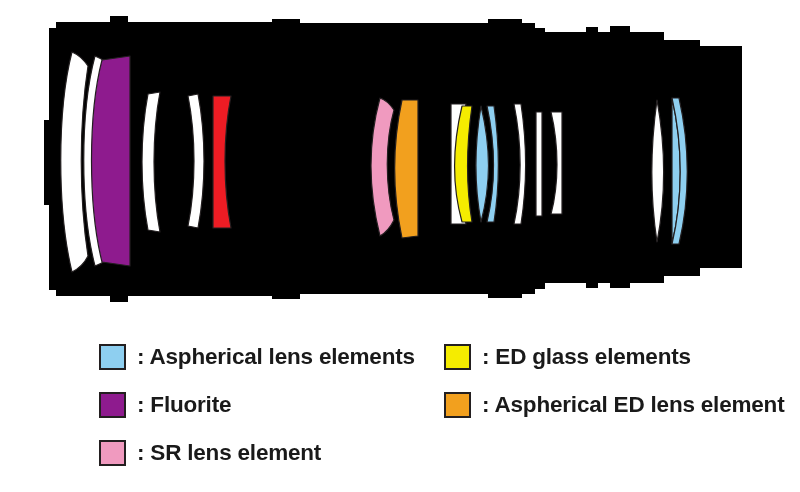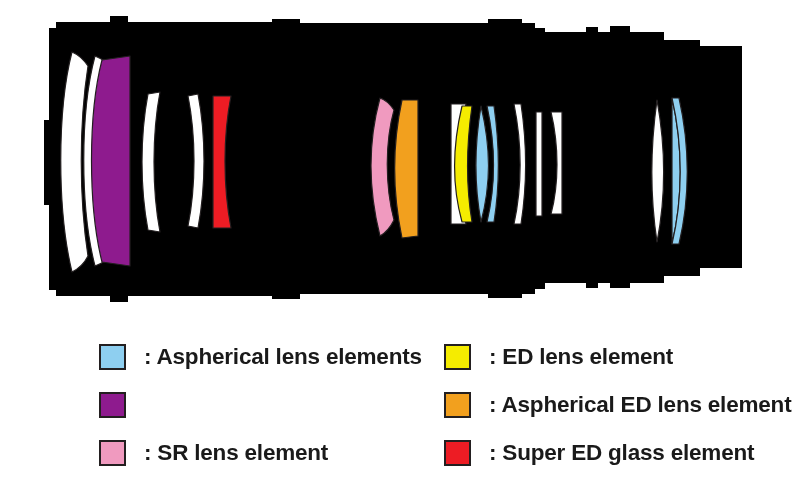--- a/index.html
+++ b/index.html
@@ -56,21 +56,21 @@
     border: 2px solid #231f20;
     box-sizing: border-box;
     flex: 0 0 auto;
   }
   .legend-label {
     font-size: 22.5px;
     font-weight: bold;
     color: #1a1a1a;
     letter-spacing: -0.2px;
     white-space: nowrap;
-    margin-left: 18px;
+    margin-left: 11px;
     line-height: 1;
   }
 </style>
 </head>
 <body>
 
 <div id="lens-diagram-wrap">
   <svg id="lens-diagram-svg" viewBox="0 0 800 325" xmlns="http://www.w3.org/2000/svg">
 
     <rect x="0" y="0" width="800" height="325" fill="#ffffff"></rect>
@@ -149,38 +149,35 @@
 
 <div id="legend">
 
   <div class="legend-row">
     <div class="legend-entry col-left">
       <span class="swatch" style="background:#8ECFF0"></span>
       <span class="legend-label">: Aspherical lens elements</span>
     </div>
     <div class="legend-entry">
       <span class="swatch" style="background:#F5EC00"></span>
-      <span class="legend-label">: ED lens element</span>
+      <span class="legend-label">: ED glass elements</span>
     </div>
   </div>
 
   <div class="legend-row">
     <div class="legend-entry col-left">
       <span class="swatch" style="background:#8E1B8E"></span>
+      <span class="legend-label">: Fluorite</span>
     </div>
     <div class="legend-entry">
       <span class="swatch" style="background:#F2A01E"></span>
       <span class="legend-label">: Aspherical ED lens element</span>
     </div>
   </div>
 
   <div class="legend-row">
     <div class="legend-entry col-left">
       <span class="swatch" style="background:#F09ABF"></span>
       <span class="legend-label">: SR lens element</span>
     </div>
-    <div class="legend-entry">
-      <span class="swatch" style="background:#ED1C24"></span>
-      <span class="legend-label">: Super ED glass element</span>
-    </div>
   </div>
 
 </div>
 
 </body></html>

